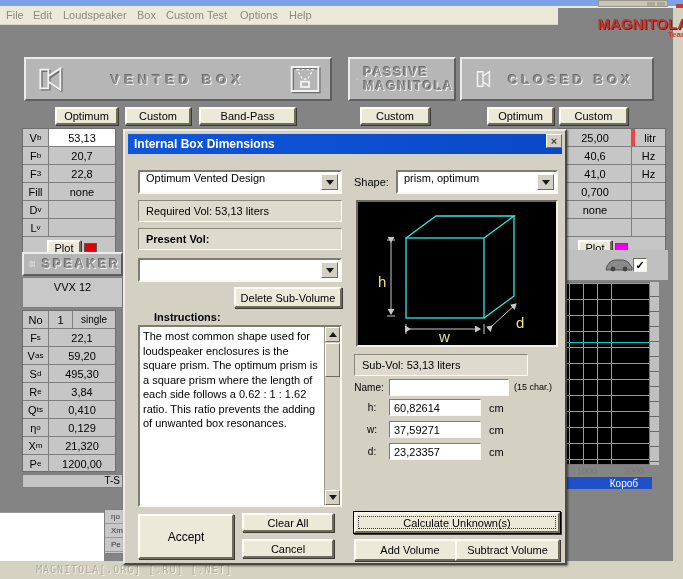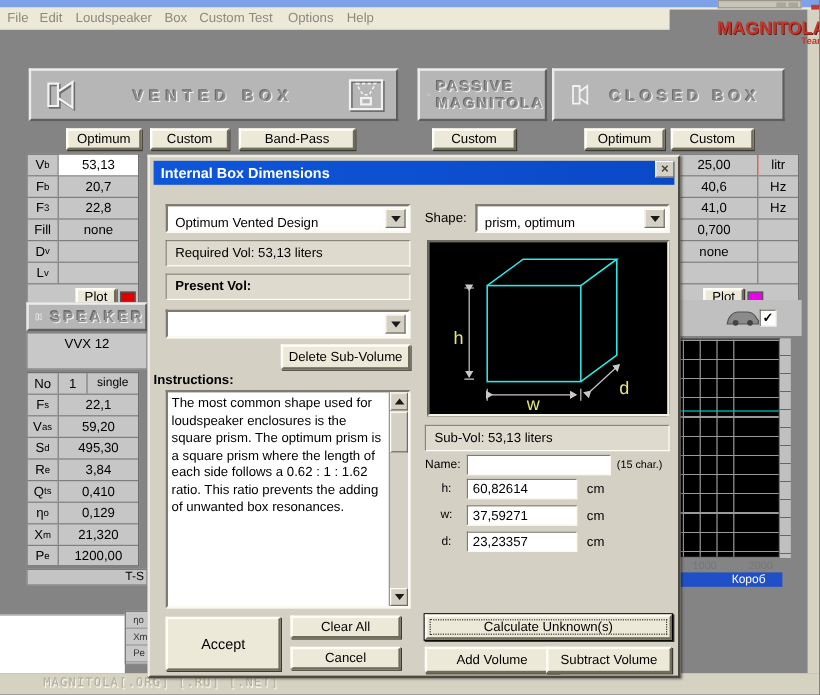--- a/index.html
+++ b/index.html
@@ -28,32 +28,32 @@
 .ddbtn{position:absolute;right:2px;top:2px;bottom:2px;width:17px;background:#d4d0c4;border:1px solid;border-color:#fffef6 #6f6c5c #6f6c5c #fffef6;display:flex;align-items:center;justify-content:center;}
 .tri-down{width:0;height:0;border-left:4px solid transparent;border-right:4px solid transparent;border-top:5px solid #1a1a1a;}
 .tri-up{width:0;height:0;border-left:4px solid transparent;border-right:4px solid transparent;border-bottom:5px solid #1a1a1a;}
 
 .ptable{background:#c6c6c6;border:1px solid #6e6e6e;}
 .prow{display:flex;height:18px;border-bottom:1px solid #7e7e7e;}
 .plab{width:26px;border-right:1px solid #7e7e7e;display:flex;align-items:center;justify-content:center;font-size:11px;}
 .pval{flex:1;display:flex;align-items:center;justify-content:center;font-size:11px;}
 .white{background:#fff;}
 sub{font-size:8px;}
-.plotrow{display:flex;align-items:center;height:21px;justify-content:flex-end;padding-right:2px;gap:3px;}
+.plotrow{display:flex;align-items:center;height:21px;justify-content:flex-end;padding-right:18px;gap:3px;}
 .plotbtn{width:34px;height:16px;font-size:11px;}
 .swatch{width:13px;height:9px;border:1px solid #555;}
 
 .spkhdr{left:22px;top:252px;width:101px;height:24px;display:flex;align-items:center;gap:6px;padding-left:4px;overflow:hidden;}
 .spkname{left:22px;top:278px;width:101px;height:30px;background:#c8c8c8;border:1px solid #7e7e7e;border-top:none;text-align:center;padding-top:3px;font-size:11px;}
 
 .dialog{left:123px;top:129px;width:444px;height:436px;background:#d4d0c4;border:2px solid;border-color:#eeebdf #4c4a40 #4c4a40 #eeebdf;box-shadow:1px 1px 2px rgba(0,0,0,.5);}
 .titlebar{position:absolute;left:3px;top:3px;right:3px;height:20px;background:linear-gradient(90deg,#0f56da,#0a49c6);display:flex;align-items:center;padding-left:6px;}
 .titletext{color:#fff;font-weight:bold;font-size:12px;}
 .closebtn{position:absolute;right:3px;top:3px;width:16px;height:14px;background:#d4d0c4;border:1px solid;border-color:#fffef6 #6f6c5c #6f6c5c #fffef6;display:flex;align-items:center;justify-content:center;font-size:11px;color:#444;font-weight:bold;line-height:1;}
-.combo{background:#fff;border:2px solid;border-color:#7f7c6f #fbf9f1 #fbf9f1 #7f7c6f;display:flex;align-items:flex-end;padding-left:6px;font-size:11px;position:absolute;}
+.combo{background:#fff;border:2px solid;border-color:#7f7c6f #fbf9f1 #fbf9f1 #7f7c6f;display:flex;align-items:flex-start;padding-left:6px;font-size:11px;position:absolute;}
 .blackbox{background:#000;border:2px solid;border-color:#6e6b5e #f4f1e5 #f4f1e5 #6e6b5e;}
 .dimlabel{position:absolute;font-size:10px;text-align:center;width:30px;}
 .diminput{position:absolute;height:17px;border:1px solid;border-color:#7f7c6f #fbf9f1 #fbf9f1 #7f7c6f;background:#fff;font-size:11px;padding:1px 4px;font-family:"Liberation Sans",sans-serif;}
 .cmunit{position:absolute;font-size:11px;}
 .focusbtn{box-shadow:0 0 0 1px #000,1px 1px 0 1px #3c3a30;outline:1px dotted #333;outline-offset:-5px;}
 
 .instr{position:absolute;left:13px;top:194px;width:204px;height:182px;border:2px solid;border-color:#7f7c6f #fbf9f1 #fbf9f1 #7f7c6f;background:#fff;}
 .instrtext{position:absolute;left:3px;top:2px;right:20px;bottom:2px;font-size:11px;line-height:1.32;overflow:hidden;}
 .sbar{position:absolute;top:0;right:0;bottom:0;width:16px;background:#d4d0c4;border-left:1px solid #9a968a;}
 .sbtn{position:absolute;left:0;width:15px;height:15px;background:#d4d0c4;border:1px solid;border-color:#fffef6 #6f6c5c #6f6c5c #fffef6;display:flex;align-items:center;justify-content:center;}
@@ -181,21 +181,21 @@
     </div>
     <div class="plotrow">
       <span class="btn95 plotbtn">Plot</span>
       <span class="swatch" style="background: rgb(224, 0, 0);"></span>
     </div>
   </div>
 
   <div class="abs ptable" style="left:558px;top:128px;width:108px;height:130px;">
     <div class="prow">
       <span class="pval">25,00</span>
-      <span class="plab" style="width:34px;border-left:1px solid #ef4444;border-right:none;">litr</span>
+      <span class="plab" style="width:34px;border-left:4px solid #ef4444;border-right:none;">litr</span>
     </div>
     <div class="prow">
       <span class="pval">40,6</span>
       <span class="plab" style="width:34px;border-left:1px solid #7e7e7e;border-right:none;">Hz</span>
     </div>
     <div class="prow">
       <span class="pval">41,0</span>
       <span class="plab" style="width:34px;border-left:1px solid #7e7e7e;border-right:none;">Hz</span>
     </div>
     <div class="prow">
@@ -343,21 +343,21 @@
     <div class="inset1 abs" style="left:13px;top:97px;width:204px;height:22px;font-weight:bold;">
       <span>Present Vol:</span>
     </div>
     <div class="combo" style="left:13px;top:127px;width:204px;height:24px;">
       <span></span>
       <span class="ddbtn">
           <i class="tri-down"></i>
         </span>
     </div>
     <div class="btn95 abs" style="left:109px;top:156px;width:108px;height:21px;">Delete Sub-Volume</div>
-    <div class="abs" style="left:3px;top:180px;font-weight:bold;">Instructions:</div>
+    <div class="abs" style="left:29px;top:180px;font-weight:bold;">Instructions:</div>
     <div class="instr">
       <div class="instrtext">The most common shape used for loudspeaker enclosures is the square prism. The optimum prism is a square prism where the length of each side follows a 0.62 : 1 : 1.62 ratio. This ratio prevents the adding of unwanted box resonances.</div>
       <div class="sbar">
         <span class="sbtn" style="top:0;">
             <i class="tri-up"></i>
           </span>
         <span class="sthumb"></span>
         <span class="sbtn" style="bottom:0;">
             <i class="tri-down"></i>
           </span>
@@ -395,21 +395,21 @@
 
         <line x1="52" y1="127" x2="122" y2="127" stroke="#c8c8c8" stroke-width="1" marker-start="url(#ar)" marker-end="url(#ar)"></line>
         <line x1="48" y1="122" x2="48" y2="132" stroke="#c8c8c8" stroke-width="1"></line>
         <line x1="126" y1="122" x2="126" y2="132" stroke="#c8c8c8" stroke-width="1"></line>
         <text x="81" y="140" fill="#e6e67c" font-size="15" font-family="Liberation Sans, sans-serif">w</text>
 
         <line x1="134" y1="124" x2="158" y2="102" stroke="#c8c8c8" stroke-width="1" marker-start="url(#ar)" marker-end="url(#ar)"></line>
         <text x="158" y="126" fill="#e6e67c" font-size="15" font-family="Liberation Sans, sans-serif">d</text>
       </svg>
     </div>
-    <div class="inset1 abs" style="left:229px;top:223px;width:204px;height:22px;">
+    <div class="inset1 abs" style="left:229px;top:223px;width:174px;height:22px;">
       <span>Sub-Vol: 53,13 liters</span>
     </div>
     <span class="dimlabel" style="left:226px;top:251px;width:36px;">Name:</span>
     <input class="diminput" style="left: 264px; top: 248px; width: 120px;" value="">
     <span class="abs" style="left:389px;top:251px;font-size:9px;">(15 char.)</span>
 
     <span class="dimlabel" style="left:232px;top:271px;">h:</span>
     <input class="diminput" style="left: 264px; top: 268px; width: 92px;" value="60,82614">
     <span class="cmunit" style="left:364px;top:271px;">cm</span>
 

